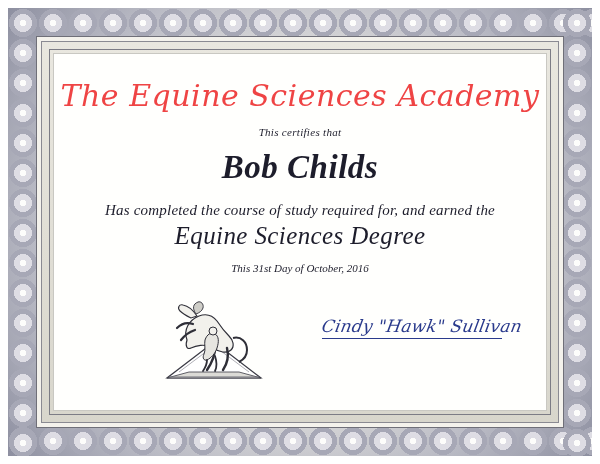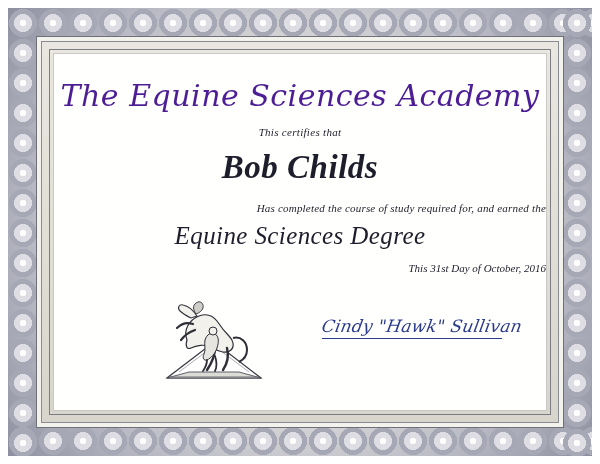--- a/index.html
+++ b/index.html
@@ -93,21 +93,21 @@
   }
 
   
   .cert-title {
     position: absolute;
     left: 0; right: 0;
     top: 24px;
     text-align: center;
     font-size: 30px;
     letter-spacing: 0.5px;
-    color: #4c1d95;
+    color: #ef4444;
     font-family: "DejaVu Serif", serif;
     font-style: italic;
   }
   .cert-line {
     position: absolute;
     left: 0; right: 0;
     text-align: center;
     color: #1d1d2b;
     font-family: Liberation Serif, serif;
     font-style: italic;
@@ -119,33 +119,31 @@
   }
   .recipient {
     top: 95px;
     font-size: 33px;
     letter-spacing: 0.5px;
     font-weight: 700;
     text-align: center;
   }
   .completed {
     top: 148px;
-    font-size: 11px;
+    font-size: 15px;
     letter-spacing: 0.2px;
-    text-align: right;
   }
   .award {
     top: 168px;
     font-size: 25px;
     letter-spacing: 0.4px;
   }
   .datetext {
     top: 208px;
     font-size: 11px;
-    text-align: right;
   }
 
   
   .sig-wrap {
     position: absolute;
     left: 268px;
     top: 262px;
     width: 180px;
     text-align: center;
   }

